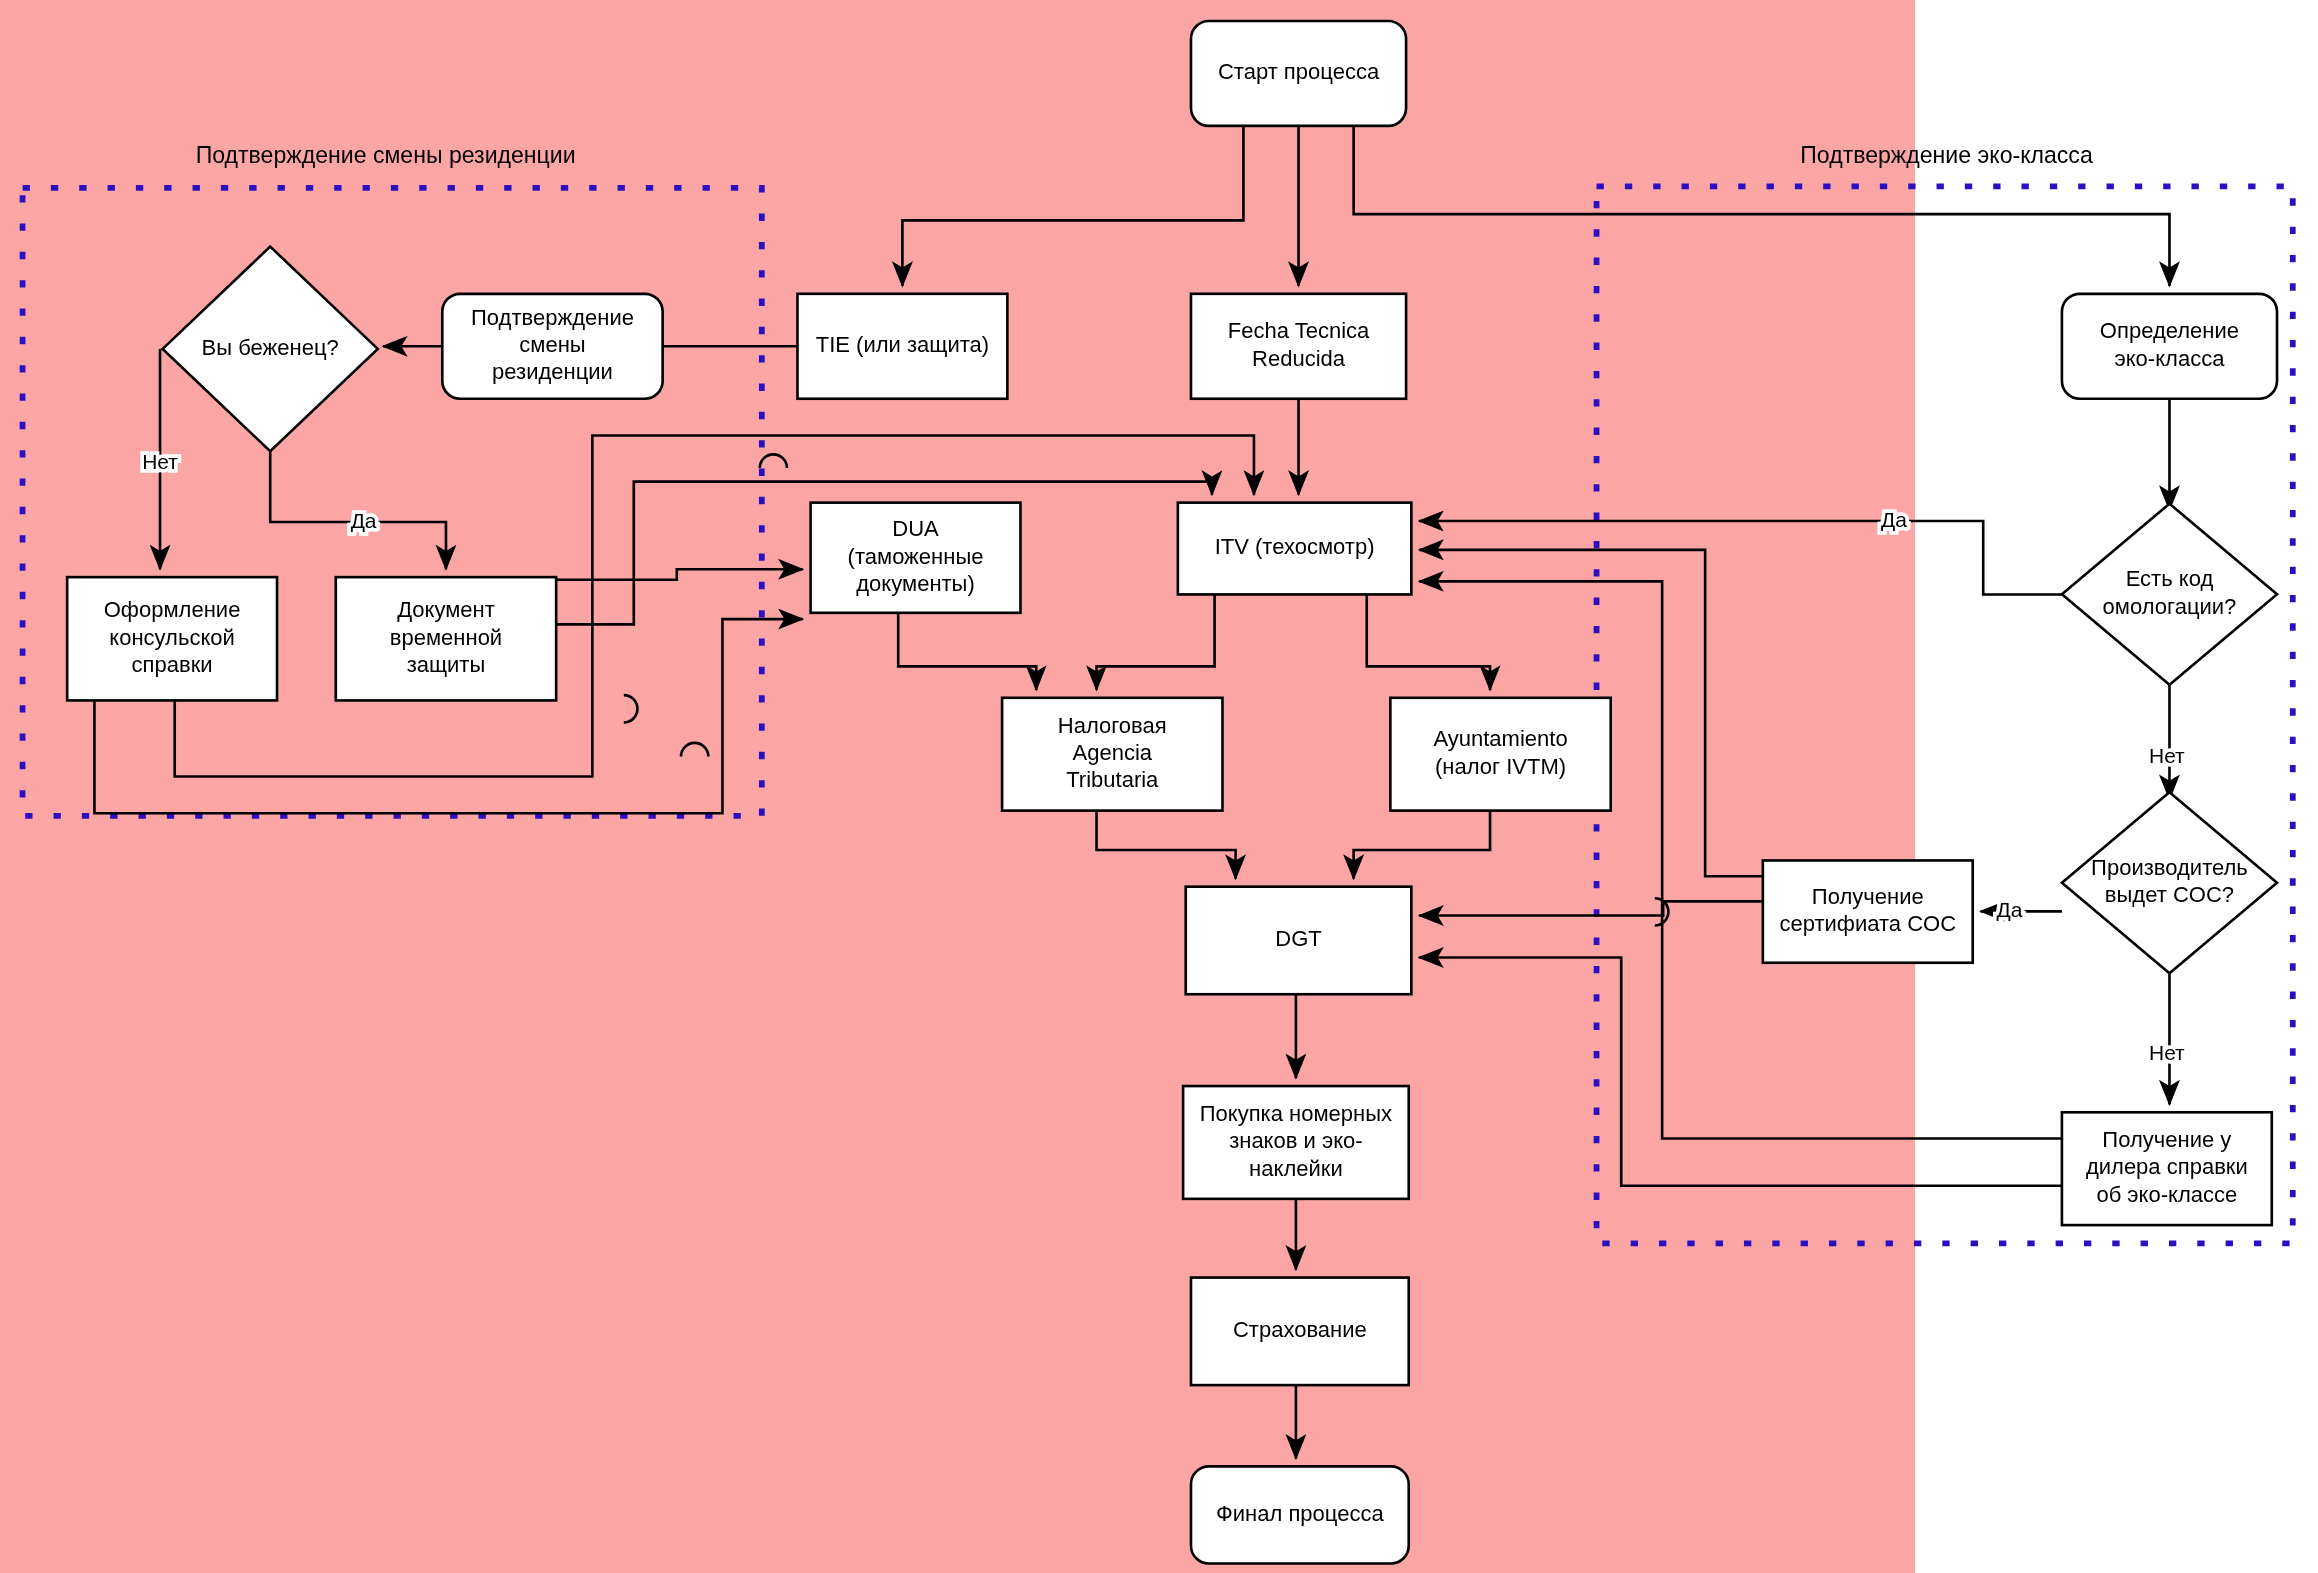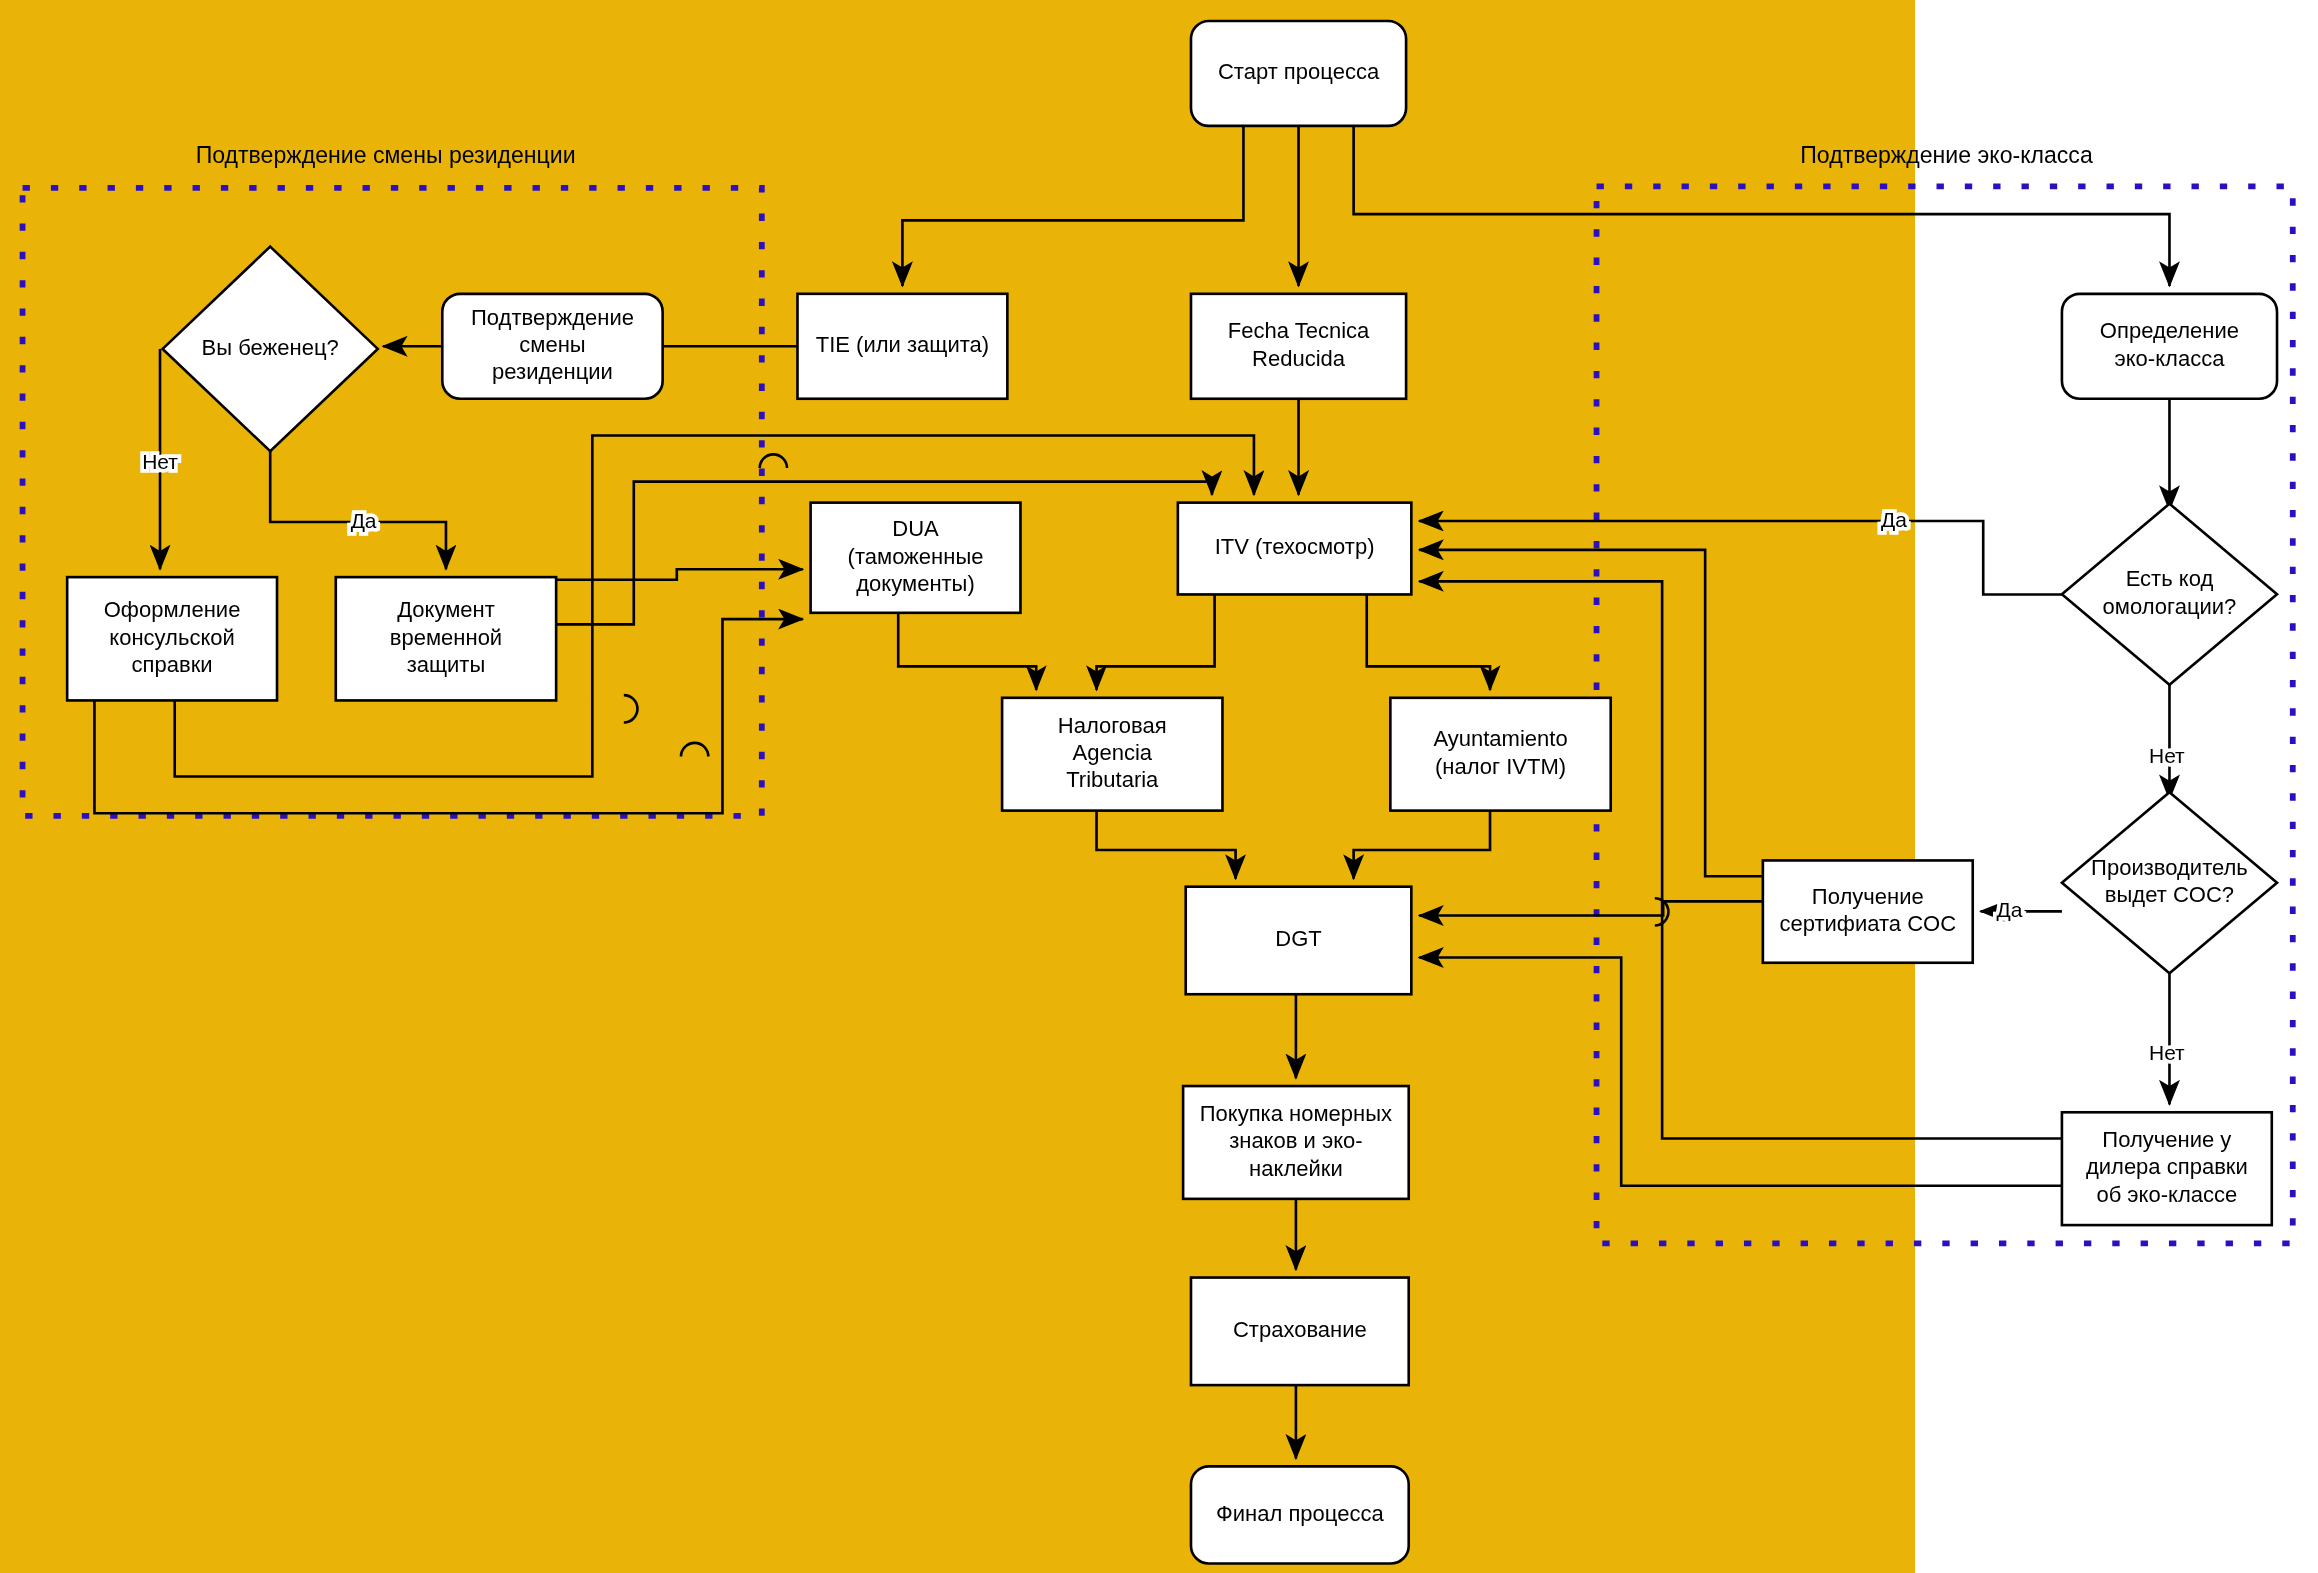--- a/index.html
+++ b/index.html
@@ -1,17 +1,17 @@
 <!DOCTYPE html>
 <html style="font-size:8.4px"><head>
 <meta charset="utf-8">
 <title>Flowchart</title>
 <style>
   html,body{margin:0;padding:0;background:#ffffff;}
-  #root{position:relative;width:1915px;height:1574px;background:#eab308;
+  #root{position:relative;width:1915px;height:1574px;background:#fca5a5;
         font-family:"Liberation Sans","DejaVu Sans",sans-serif;}
   svg{position:absolute;left:0;top:0;width:2319px;height:1574px;}
   .nodeText{font-family:"Liberation Sans","DejaVu Sans",sans-serif;
             font-size:42px;fill:#000000;text-anchor:middle;dominant-baseline:middle;}
   .edgeLabel{font-family:"Liberation Sans","DejaVu Sans",sans-serif;
              font-size:40px;fill:#000000;text-anchor:middle;dominant-baseline:middle;}
   .groupTitle{font-family:"Liberation Sans","DejaVu Sans",sans-serif;
               font-size:44px;fill:#000000;text-anchor:middle;dominant-baseline:middle;}
   .shape{fill:#ffffff;stroke:#000000;stroke-width:5;}
   .edge{fill:none;stroke:#000000;stroke-width:5;}

